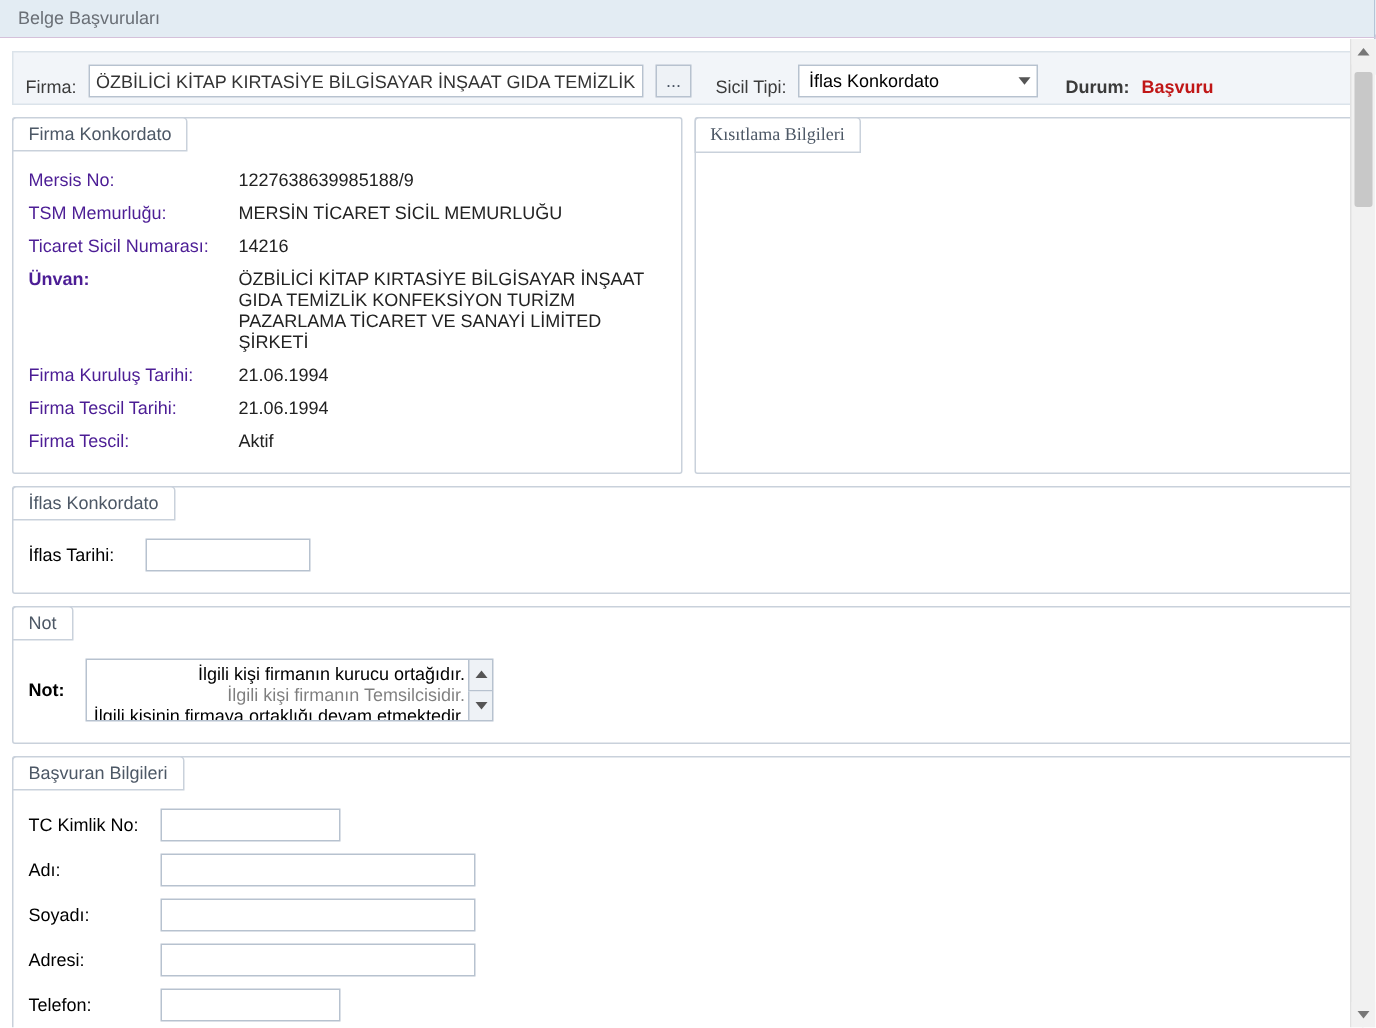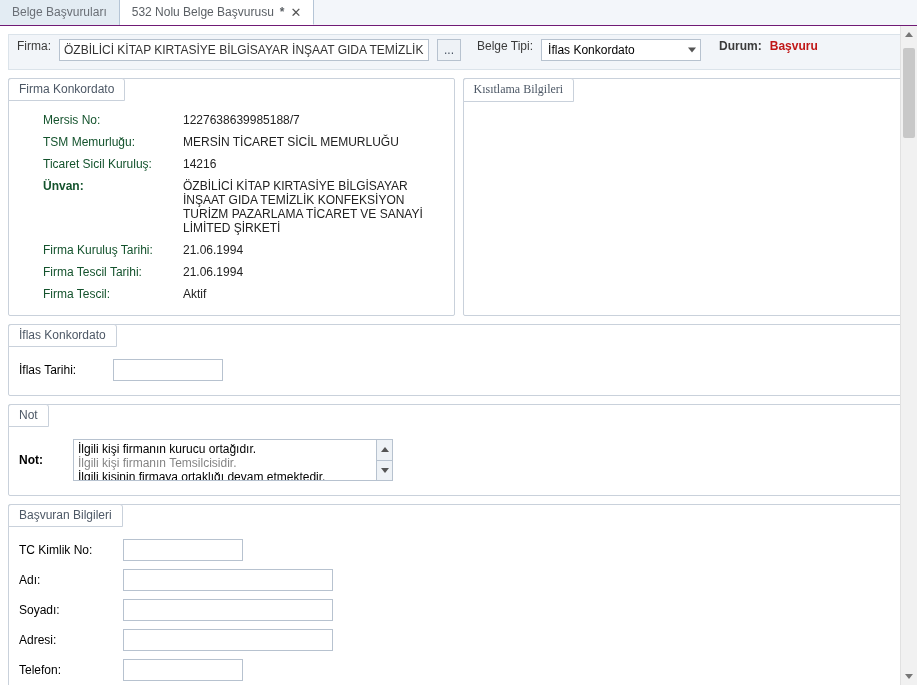--- a/index.html
+++ b/index.html
@@ -10,22 +10,23 @@
     font-size: 12px;
     background: #fff;
     width: 917px;
     height: 685px;
     overflow: hidden;
     position: relative;
   }
   .tabbar {
     display: flex;
     height: 26px;
-    border-bottom: 1px solid #701a75;
+    border-bottom: 3px solid #701a75;
     background: #f3f6fa;
+    flex-direction: column;
   }
   .tab {
     padding: 0 12px;
     height: 25px;
     line-height: 25px;
     border-right: 1px solid #b5c5d6;
     font-size: 12px;
     color: #2e2e2e;
     display:flex;
     align-items:center;
@@ -38,21 +39,21 @@
   .tab .close { color:#555; font-size:13px; line-height:1; }
   .content {
     position: relative;
     padding: 8px 8px 8px 8px;
     height: calc(685px - 26px);
     overflow: hidden;
     background:#fff;
   }
   .topbar {
     display:flex;
-    align-items:flex-start;
+    align-items:flex-end;
     gap:8px;
     background: #f2f5f9;
     border:1px solid #dbe3ea;
     padding:4px 8px;
     height:36px;
   }
   .lbl { color:#3b3b3b; }
   .lbl.bold { font-weight:600; }
   .txt {
     height:22px;
@@ -106,51 +107,52 @@
     border-bottom:1px solid #c9d1db;
     border-radius:3px 3px 0 0;
     background:#fff;
     padding:3px 10px 4px 10px;
     font-size:12px;
     color:#4d5866;
   }
   .col-left { flex: 1 1 0; }
   .col-right { flex: 1 1 0; min-height:230px;font-family:Liberation Serif, serif;}
   .kv { display:flex; padding:4px 0; font-size:12px; }
-  .kv .k { width:140px; color:#14532d;margin-left:24px; }
+  .kv .k { width:140px; color:#4c1d95; }
   .kv .v { flex:1; color:#222; }
   .section {
     border:1px solid #c9d1db;
     border-radius:2px;
     margin-top:8px;
     position:relative;
     padding:30px 10px 10px 10px;
   }
   .section .stitle {
     position:absolute;
     top:-1px; left:-1px;
     border:1px solid #c9d1db;
     border-radius:3px 3px 0 0;
     background:#fff;
     padding:3px 10px 4px 10px;
     font-size:12px;
     color:#4d5866;
   }
-  .row { display:flex; align-items:center; gap:24px; padding:4px 0; }
+  .row { display:flex; align-items:center; gap:8px; padding:4px 0; }
   .row .rlabel { width:100px; }
   .multi {
     position:relative;
     border:1px solid #b7c2cf;
     background:#fff;
-    width:320px;
+    width:272px;
     height:42px;
     overflow:hidden;
     font-size:12px;
     padding:2px 18px 2px 4px;
     line-height:14px;
+    text-align:right;
   }
   .multi .spin {
     position:absolute; right:0; top:0; bottom:0; width:16px; display:flex; flex-direction:column;
   }
   .multi .spin div{
     flex:1; display:flex; align-items:center; justify-content:center; background:#eef2f6; border-left:1px solid #b7c2cf; cursor:pointer;
   }
   .multi .spin div:first-child{ border-bottom:1px solid #b7c2cf;}
   .arrow-up{width:0;height:0;border-left:4px solid transparent;border-right:4px solid transparent;border-bottom:5px solid #555;}
   .arrow-down{width:0;height:0;border-left:4px solid transparent;border-right:4px solid transparent;border-top:5px solid #555;}
@@ -178,42 +180,42 @@
 </div>
 
 <div class="content">
 
   <div class="topbar">
     <span class="lbl">Firma:</span>
     <input class="txt" style="flex: 0 0 370px;" value="ÖZBİLİCİ KİTAP KIRTASİYE BİLGİSAYAR İNŞAAT GIDA TEMİZLİK...">
     <div class="btn-dots">
       <span>...</span>
     </div>
-    <span class="lbl" style="margin-left:8px">Belge Tipi:</span>
+    <span class="lbl" style="margin-left:8px">Sicil Tipi:</span>
     <div class="select" style="flex:0 0 160px">
       <span>İflas Konkordato</span>
       <span class="caret"></span>
     </div>
     <span class="lbl bold" style="margin-left:10px">Durum:</span>
     <span class="status-val">Başvuru</span>
   </div>
 
   <div class="cols">
     <div class="groupbox col-left">
       <div class="gtitle">Firma Konkordato</div>
       <div class="kv">
           <div class="k">Mersis No:</div>
-          <div class="v">1227638639985188/7</div>
+          <div class="v">1227638639985188/9</div>
         </div>
       <div class="kv">
           <div class="k">TSM Memurluğu:</div>
           <div class="v">MERSİN TİCARET SİCİL MEMURLUĞU</div>
         </div>
       <div class="kv">
-          <div class="k">Ticaret Sicil Kuruluş:</div>
+          <div class="k">Ticaret Sicil Numarası:</div>
           <div class="v">14216</div>
         </div>
       <div class="kv">
           <div class="k" style="font-weight:600">Ünvan:</div>
           <div class="v">ÖZBİLİCİ KİTAP KIRTASİYE BİLGİSAYAR İNŞAAT GIDA TEMİZLİK KONFEKSİYON TURİZM PAZARLAMA TİCARET VE SANAYİ LİMİTED ŞİRKETİ</div>
         </div>
       <div class="kv">
           <div class="k">Firma Kuruluş Tarihi:</div>
           <div class="v">21.06.1994</div>
         </div>

